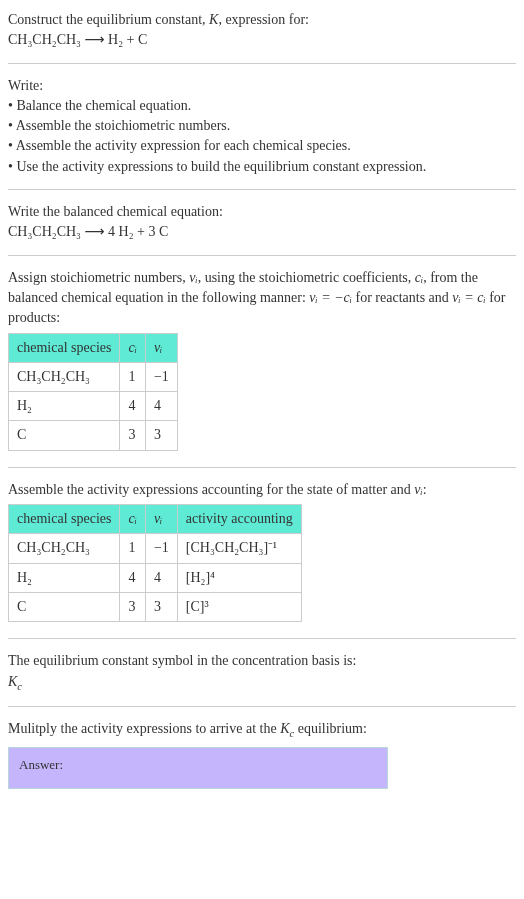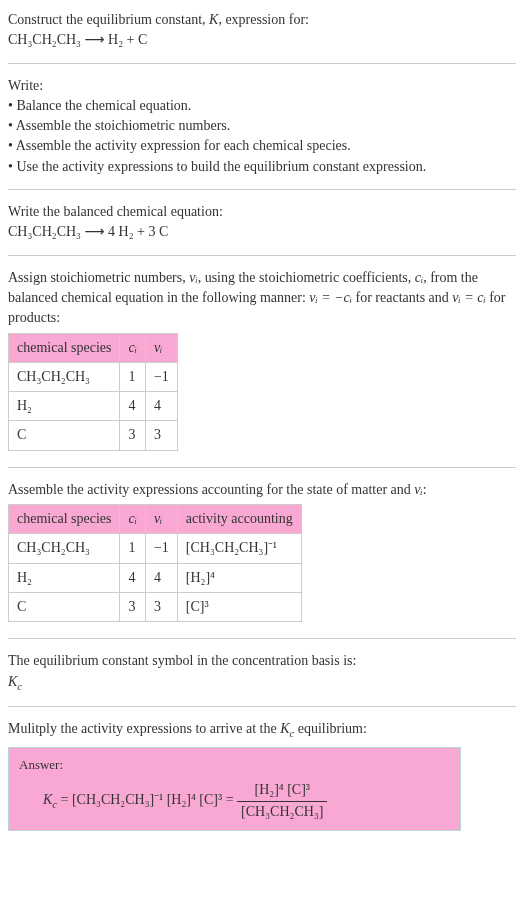--- a/index.html
+++ b/index.html
@@ -24,27 +24,27 @@
   table.data {
     border-collapse: collapse;
     margin: 4px 0;
   }
   table.data td, table.data th {
     border: 1px solid #ccc;
     padding: 4px 8px;
     text-align: left;
     font-weight: normal;
   }
-  table.data th { background: #f9a8d4; }
+  table.data th { background: #5eead4; }
   .answer-box {
-    background: #f9a8d4;
+    background: #c4b5fd;
     border: 1px solid #b8d7db;
     padding: 8px 10px;
     margin: 6px 0 4px 0;
-    width: 453px;
+    width: 380px;
     box-sizing: border-box;
   }
   .answer-label { font-size: 13px; margin-bottom: 6px; }
   .frac {
     display: inline-block;
     vertical-align: middle;
     text-align: center;
   }
   .frac .num { display:block; border-bottom:1px solid #333; padding:0 4px; }
   .frac .den { display:block; padding:0 4px; }
@@ -152,22 +152,14 @@
 </div>
 
 <hr class="sep">
 
 <div class="section">
   <div>
     <span>Mulitply the activity expressions to arrive at the </span><span class="ital">K<sub>c</sub></span><span> equilibrium:</span>
   </div>
   <div class="answer-box">
     <div class="answer-label">Answer:</div>
-    <div class="eq-line nowrap">
-      <span class="ital">K<sub>c</sub></span>
-      <span> = [CH₃CH₂CH₃]⁻¹ [H₂]⁴ [C]³ = </span>
-      <span class="frac">
-        <span class="num">[H₂]⁴ [C]³</span>
-        <span class="den">[CH₃CH₂CH₃]</span>
-      </span>
-    </div>
   </div>
 </div>
 
 </body></html>

